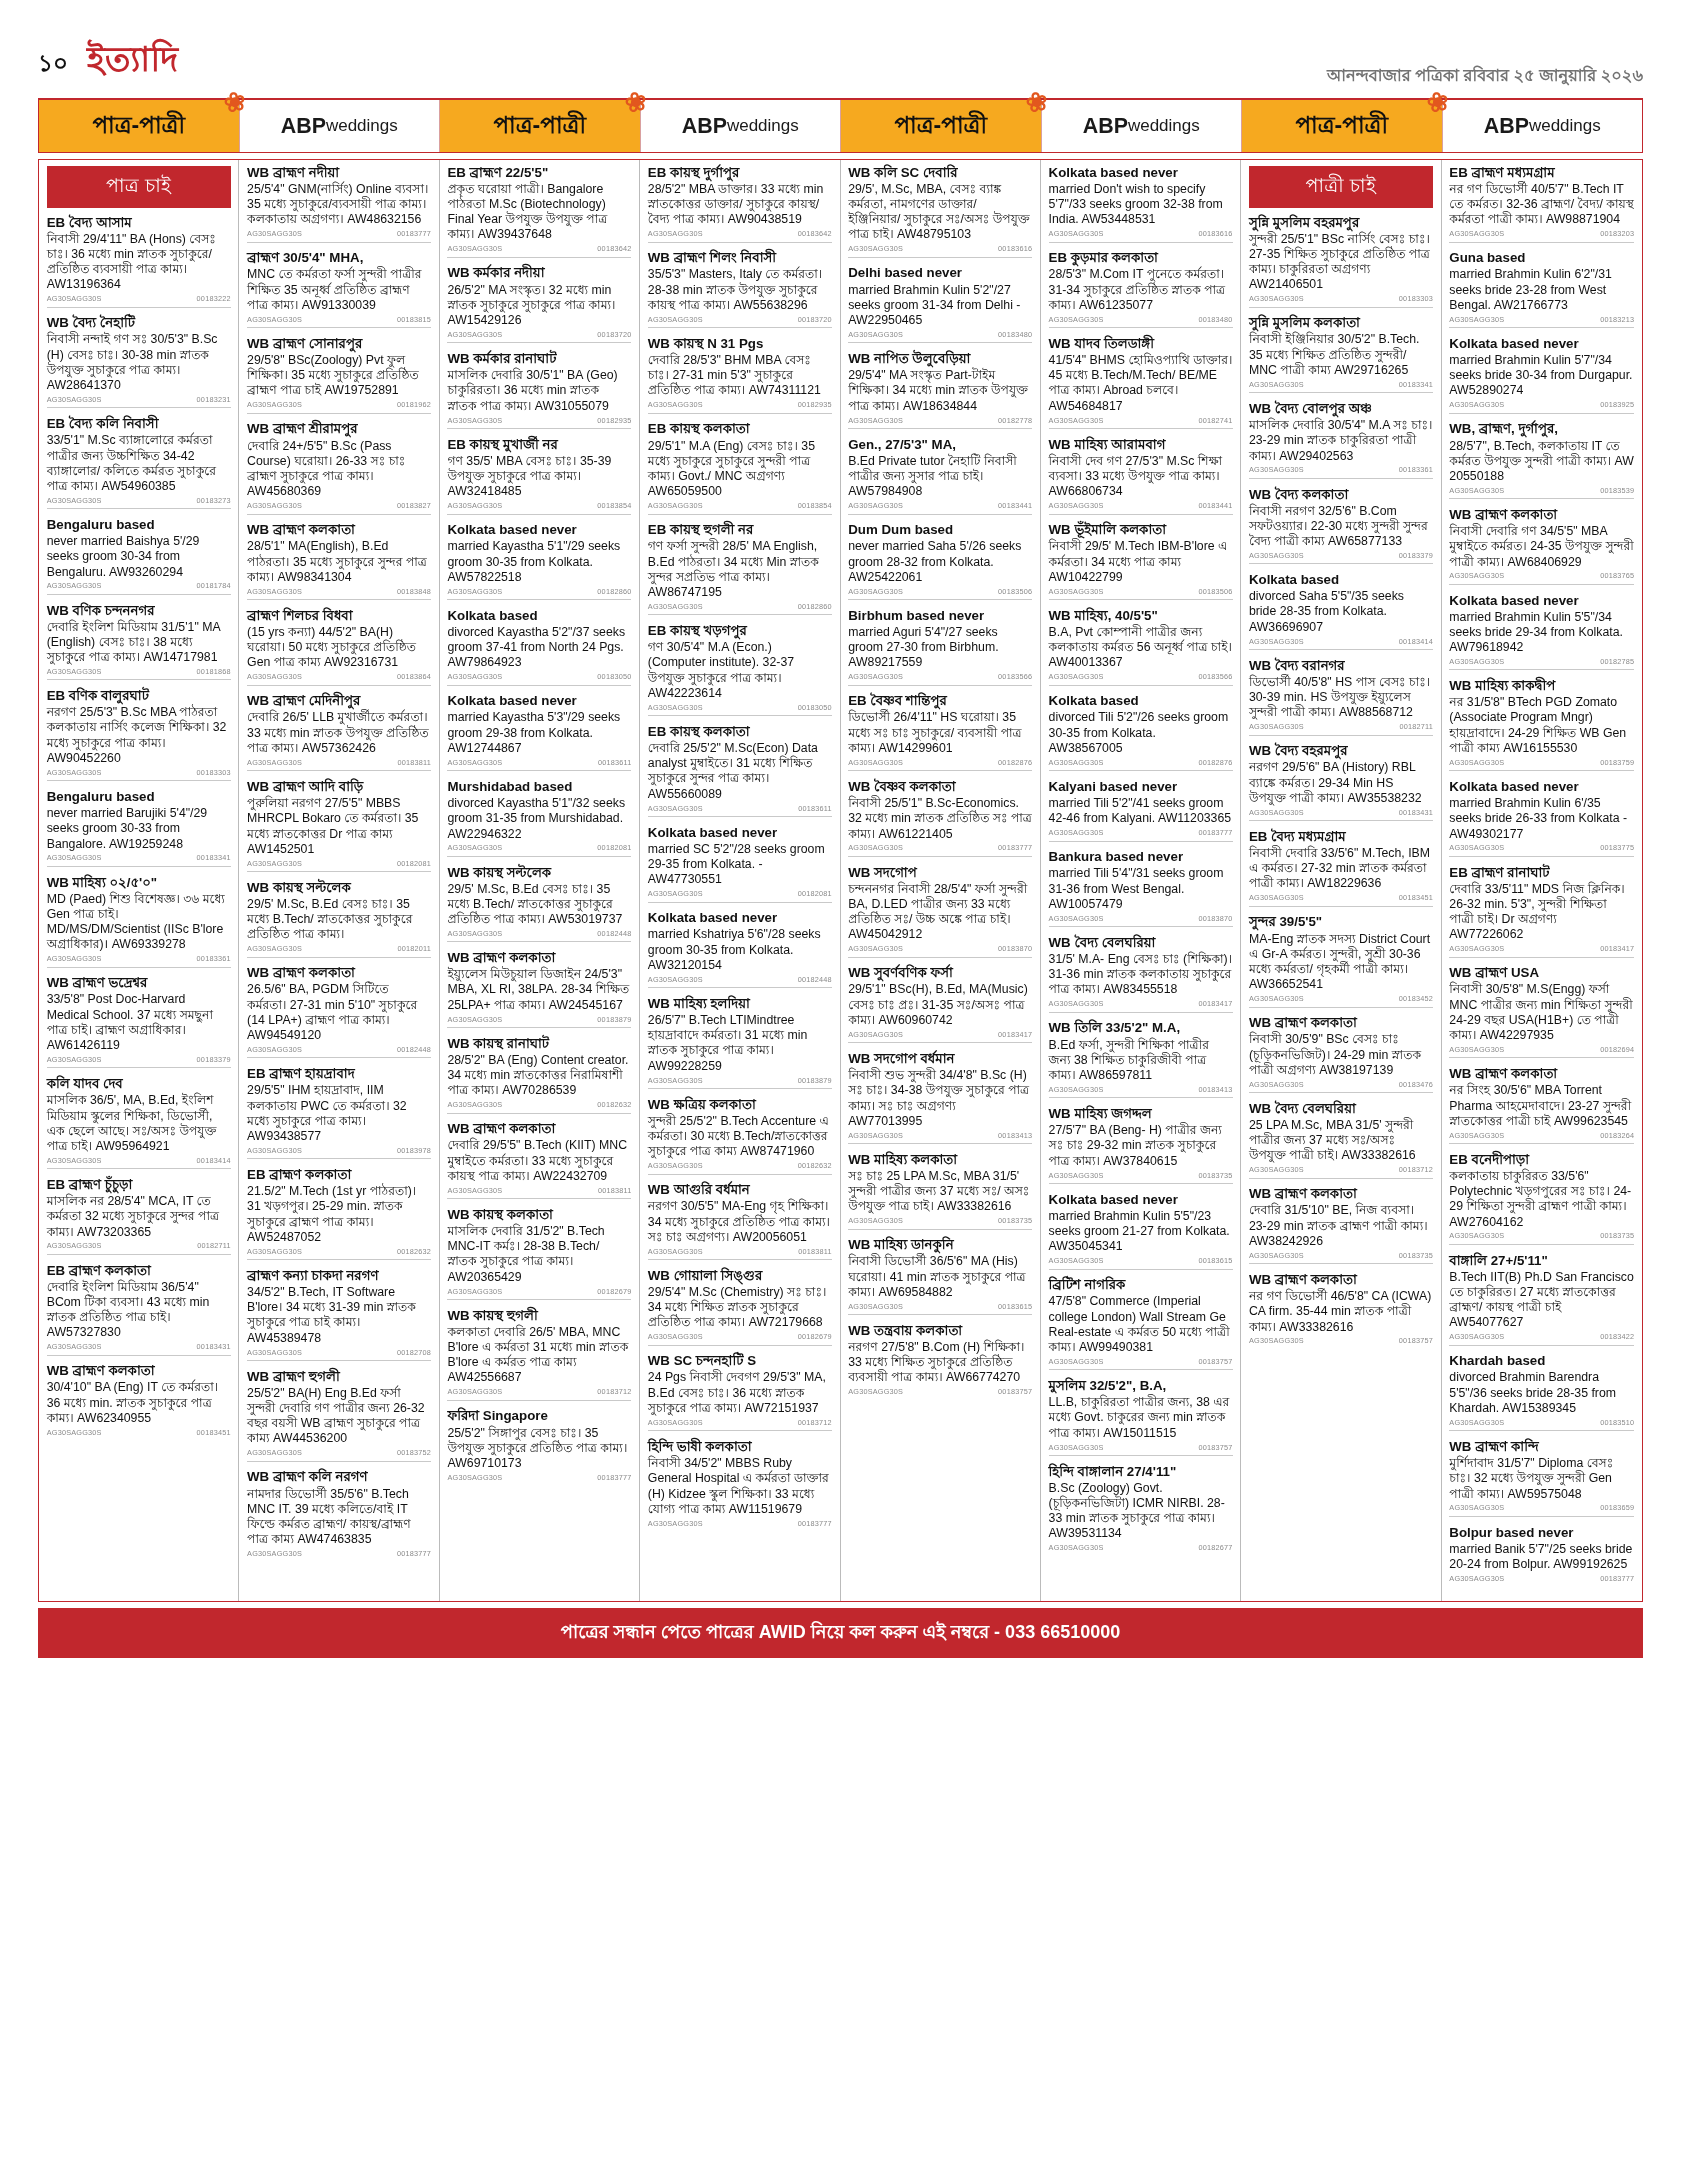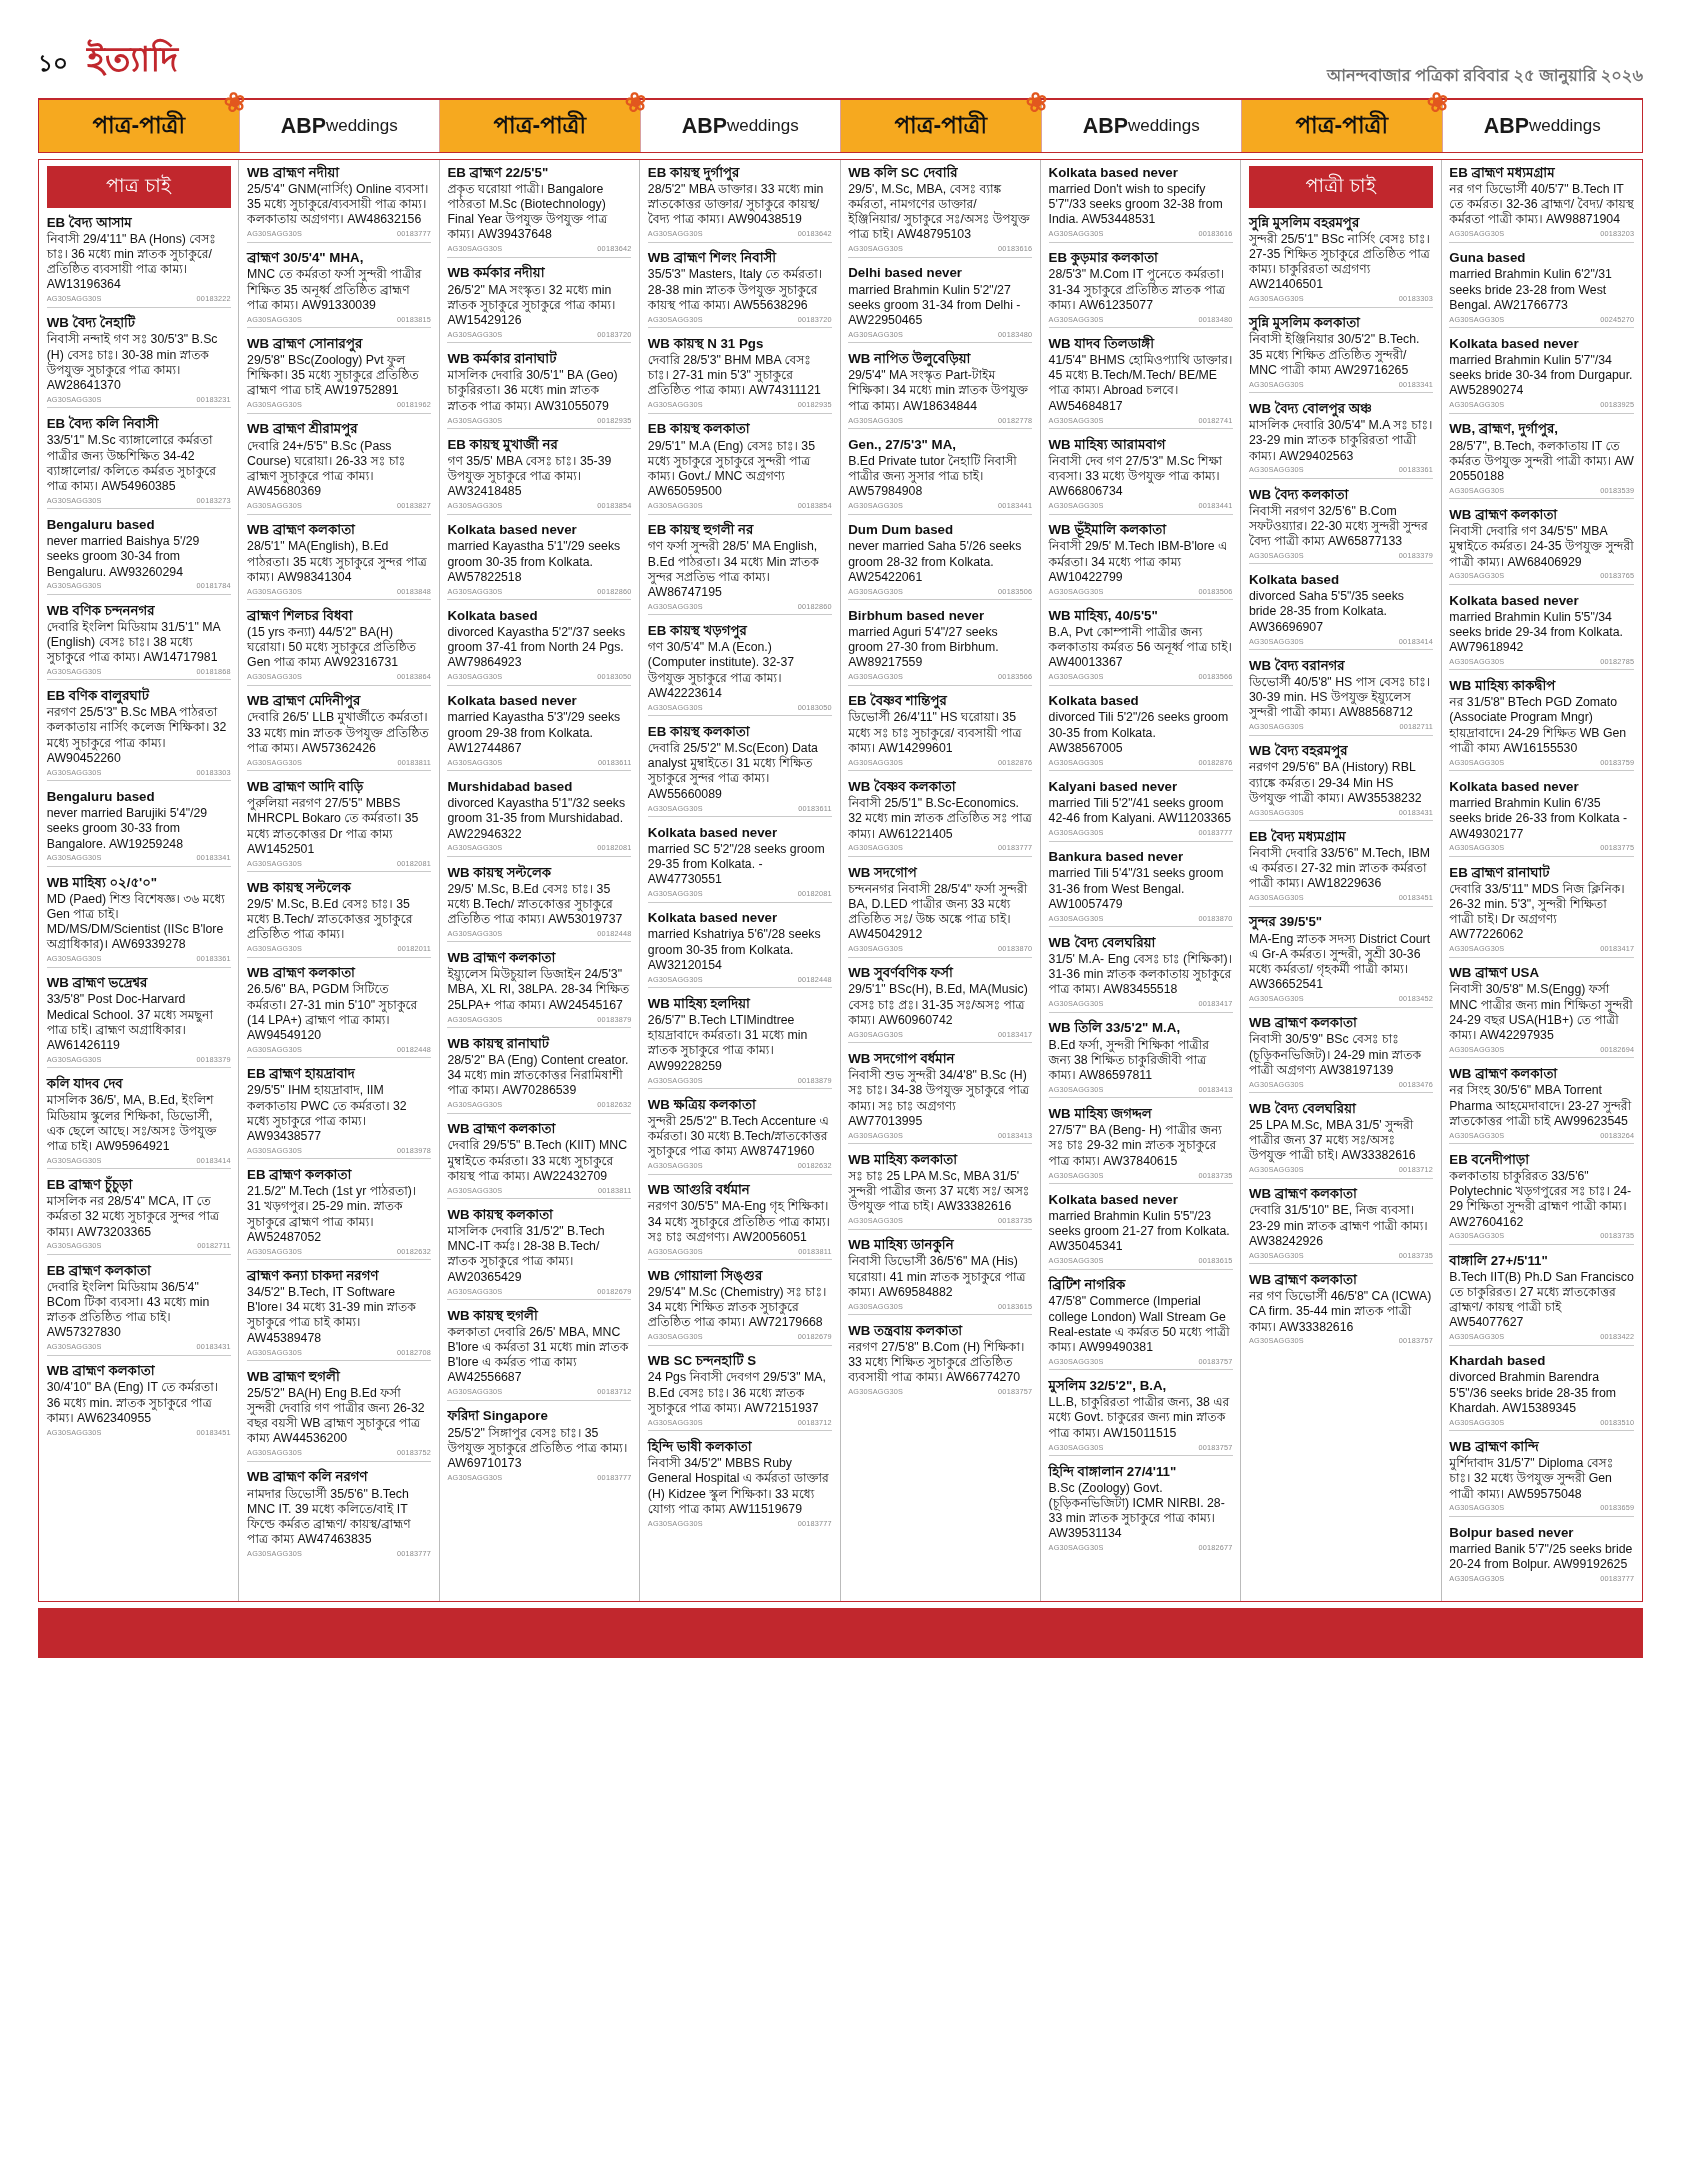--- a/index.html
+++ b/index.html
@@ -1021,21 +1021,21 @@
           <div class="ad-code">
             <span>AG30SAGG30S</span>
             <span>00183203</span>
           </div>
         </div>
         <div class="ad">
           <div class="ad-title">Guna based</div>
           <div class="ad-body">married Brahmin Kulin 6'2"/31 seeks bride 23-28 from West Bengal. AW21766773</div>
           <div class="ad-code">
             <span>AG30SAGG30S</span>
-            <span>00245270</span>
+            <span>00183213</span>
           </div>
         </div>
         <div class="ad">
           <div class="ad-title">Kolkata based never</div>
           <div class="ad-body">married Brahmin Kulin 5'7"/34 seeks bride 30-34 from Durgapur. AW52890274</div>
           <div class="ad-code">
             <span>AG30SAGG30S</span>
             <span>00183925</span>
           </div>
         </div>
@@ -1140,15 +1140,16 @@
           <div class="ad-body">married Banik 5'7"/25 seeks bride 20-24 from Bolpur. AW99192625</div>
           <div class="ad-code">
             <span>AG30SAGG30S</span>
             <span>00183777</span>
           </div>
         </div>
       </div>
     </div>
 
   <div class="footer">
+    <div class="foot-half">পাত্রের সন্ধান পেতে পাত্রের AWID নিয়ে কল করুন এই নম্বরে - 033 66510000</div>
   </div>
 </div>
 
 
 </body></html>

